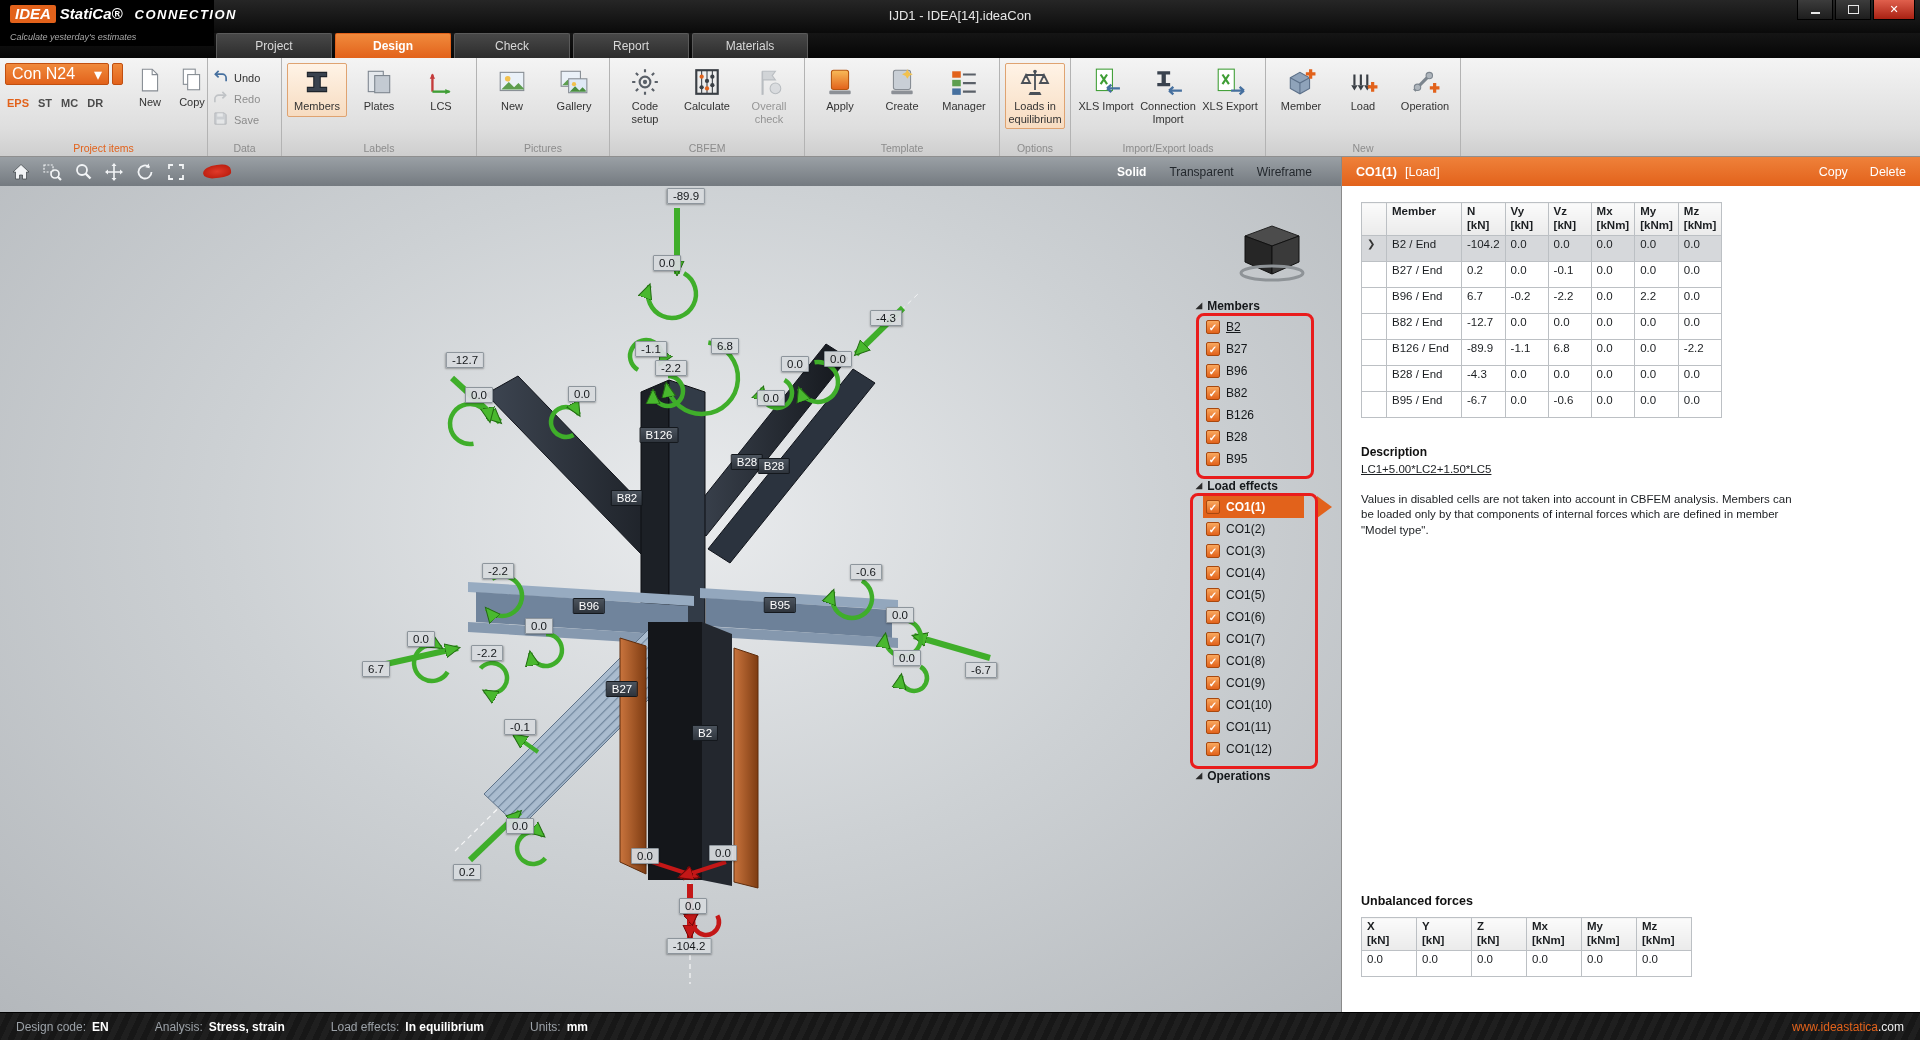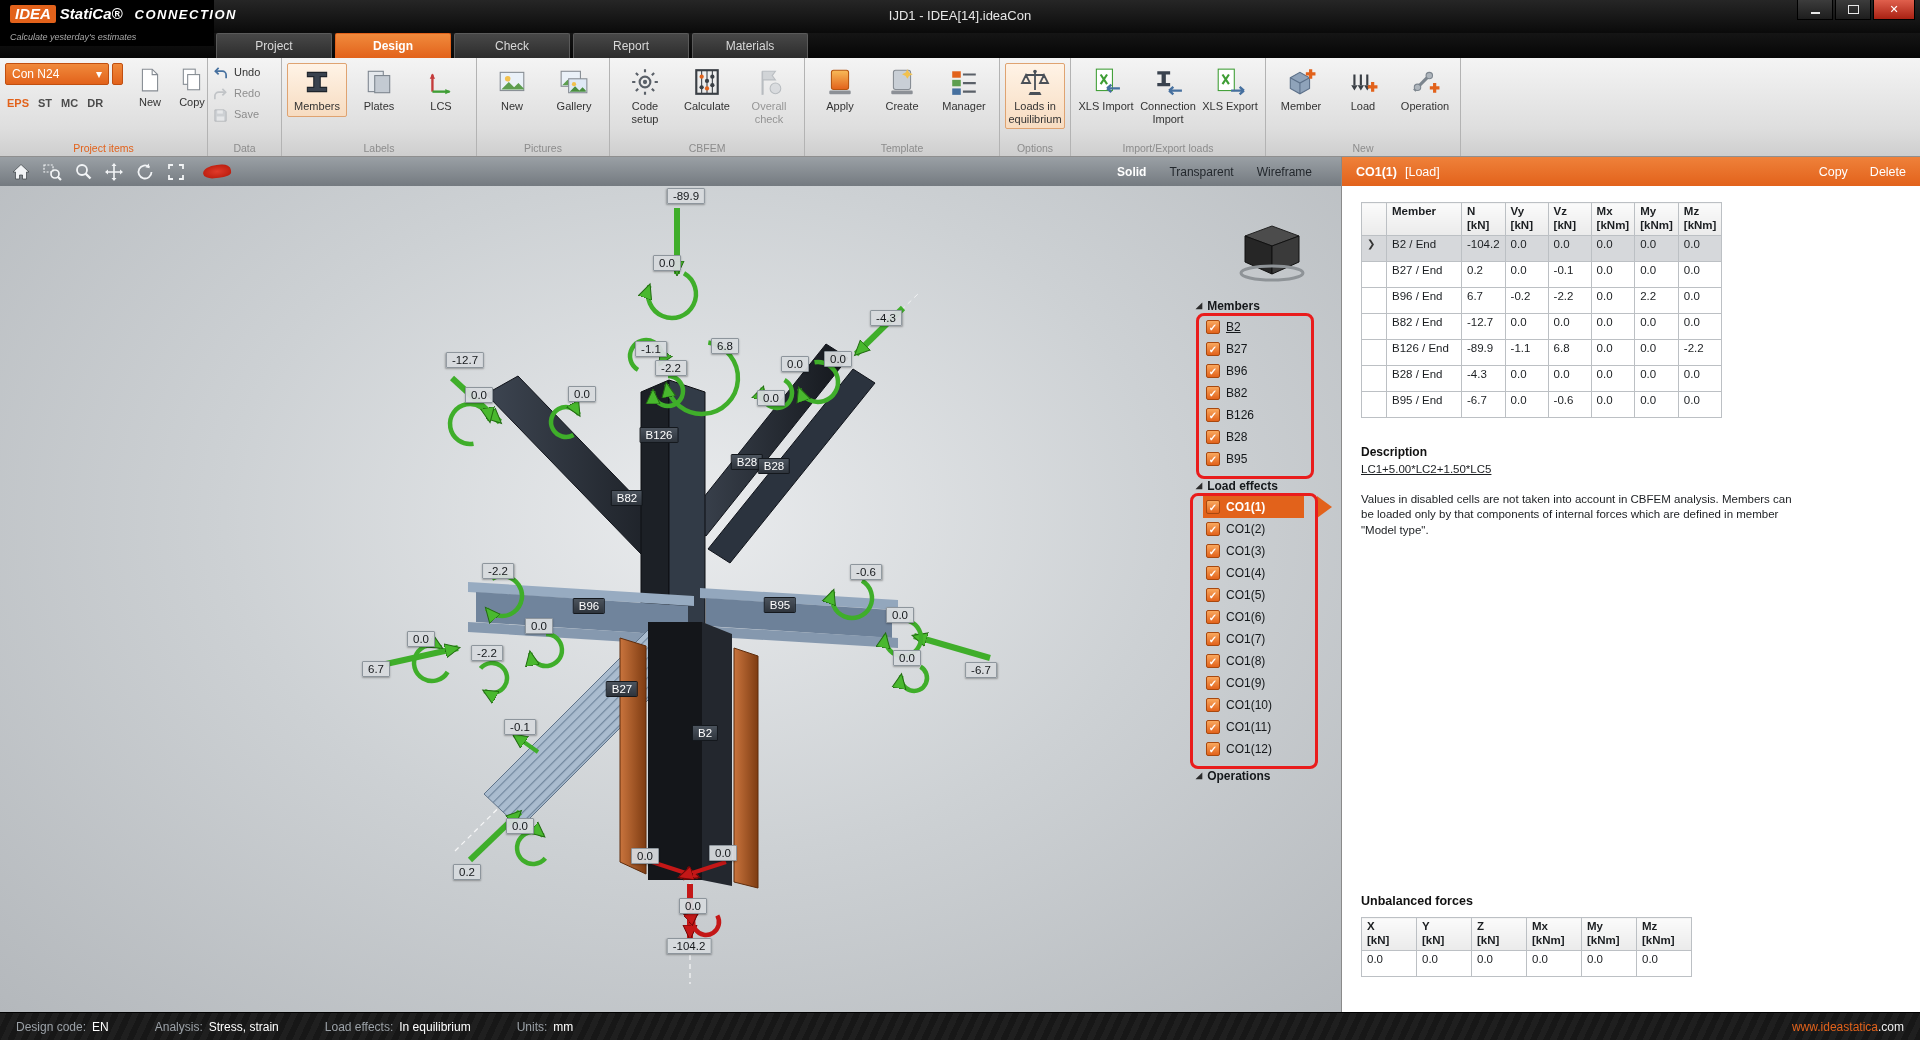--- a/index.html
+++ b/index.html
@@ -34,29 +34,29 @@
   .rgroup{position:relative;border-right:1px solid #b3b3b3;padding:5px 5px 16px;box-sizing:border-box;display:flex;align-items:flex-start;gap:2px;}
   .rgroup-label{position:absolute;left:0;right:0;bottom:2px;text-align:center;font-size:10.5px;color:#8c8c8c;white-space:nowrap;}
   .rgroup-label.accent{color:#e2621b;}
   .rbtn{width:56px;display:flex;flex-direction:column;align-items:center;gap:3px;padding:3px 1px;border:1px solid transparent;border-radius:2px;cursor:default;}
   .rbtn .ricon{width:30px;height:30px;}
   .rbtn .ricon svg{width:100%;height:100%;}
   .rbtn .rlabel{font-size:11px;color:#333;text-align:center;line-height:1.15;}
   .rbtn.selected{background:linear-gradient(#fff3e6,#f7dcc1);border-color:#dfa371;}
   .rbtn.disabled{opacity:.45;}
   .rgroup.small{flex-direction:column;gap:3px;padding-top:8px;width:74px;}
-  .sbtn{display:flex;align-items:flex-start;gap:6px;font-size:11px;color:#333;height:18px;cursor:default;}
+  .sbtn{display:flex;align-items:flex-end;gap:6px;font-size:11px;color:#333;height:18px;cursor:default;}
   .sbtn.disabled{opacity:.5;}
   .sbtn .sicon{width:15px;height:15px;}
   .sbtn .sicon svg{width:100%;height:100%;}
 
   .rgroup.project{width:208px;gap:6px;}
   .pi-left{display:flex;flex-direction:column;}
   .pi-row{display:flex;align-items:center;}
-  .pi-select{width:104px;height:22px;background:linear-gradient(#f08a3c,#e2621b);color:#fff;font-size:12px;display:flex;align-items:center;justify-content:space-between;padding:0 6px;border:1px solid #c14f10;border-radius:2px;box-sizing:border-box;cursor:default;}
+  .pi-select{width:104px;height:22px;background:linear-gradient(#f08a3c,#e2621b);color:#fff;font-size:16px;display:flex;align-items:center;justify-content:space-between;padding:0 6px;border:1px solid #c14f10;border-radius:2px;box-sizing:border-box;cursor:default;}
   .pi-strip{width:11px;height:22px;background:linear-gradient(#f08a3c,#e2621b);border:1px solid #c14f10;border-radius:2px;margin-left:3px;box-sizing:border-box;}
   .pi-modes{display:flex;gap:9px;margin-top:12px;font-size:11px;font-weight:bold;padding-left:2px;}
   .pi-mode{color:#4c4c4c;cursor:default;}
   .pi-mode.active{color:#e2621b;}
   .pi-right{display:flex;}
   .pi-right .rbtn{width:38px;}
   .pi-right .ricon{width:26px;height:26px;}
 
   
   .workspace{position:absolute;top:157px;left:0;right:0;bottom:28px;}
@@ -109,21 +109,21 @@
   .desc-label{font-weight:bold;font-size:12px;margin-top:27px;color:#111;}
   .desc-value{font-size:11.5px;margin-top:4px;color:#1b1e21;text-decoration:underline;}
   .note{font-size:11.5px;margin-top:17px;width:432px;line-height:1.35;color:#1b1e21;}
   .unbalanced{position:absolute;left:19px;top:737px;}
   .unb-label{font-weight:bold;font-size:12.5px;margin-bottom:9px;color:#111;}
 
   
   .statusbar{position:absolute;left:0;right:0;bottom:0;height:28px;background:repeating-linear-gradient(115deg,#1f1f1f 0 6px,#171717 6px 12px);border-top:1px solid #000;display:flex;align-items:center;font-size:12px;padding:0 16px;box-sizing:border-box;}
   .sb-item{margin-right:46px;white-space:nowrap;}
   .sb-label{color:#9ba1a7;margin-right:6px;}
-  .sb-value{color:#fff;font-weight:normal;}
+  .sb-value{color:#fff;font-weight:bold;}
   .sb-site{margin-left:auto;font-size:12px;}
   .site{color:#e2621b;}
   .site-tld{color:#eee;}
 </style>
 </head>
 <body>
 
 <div id="app">
 
   <header class="titlebar">

